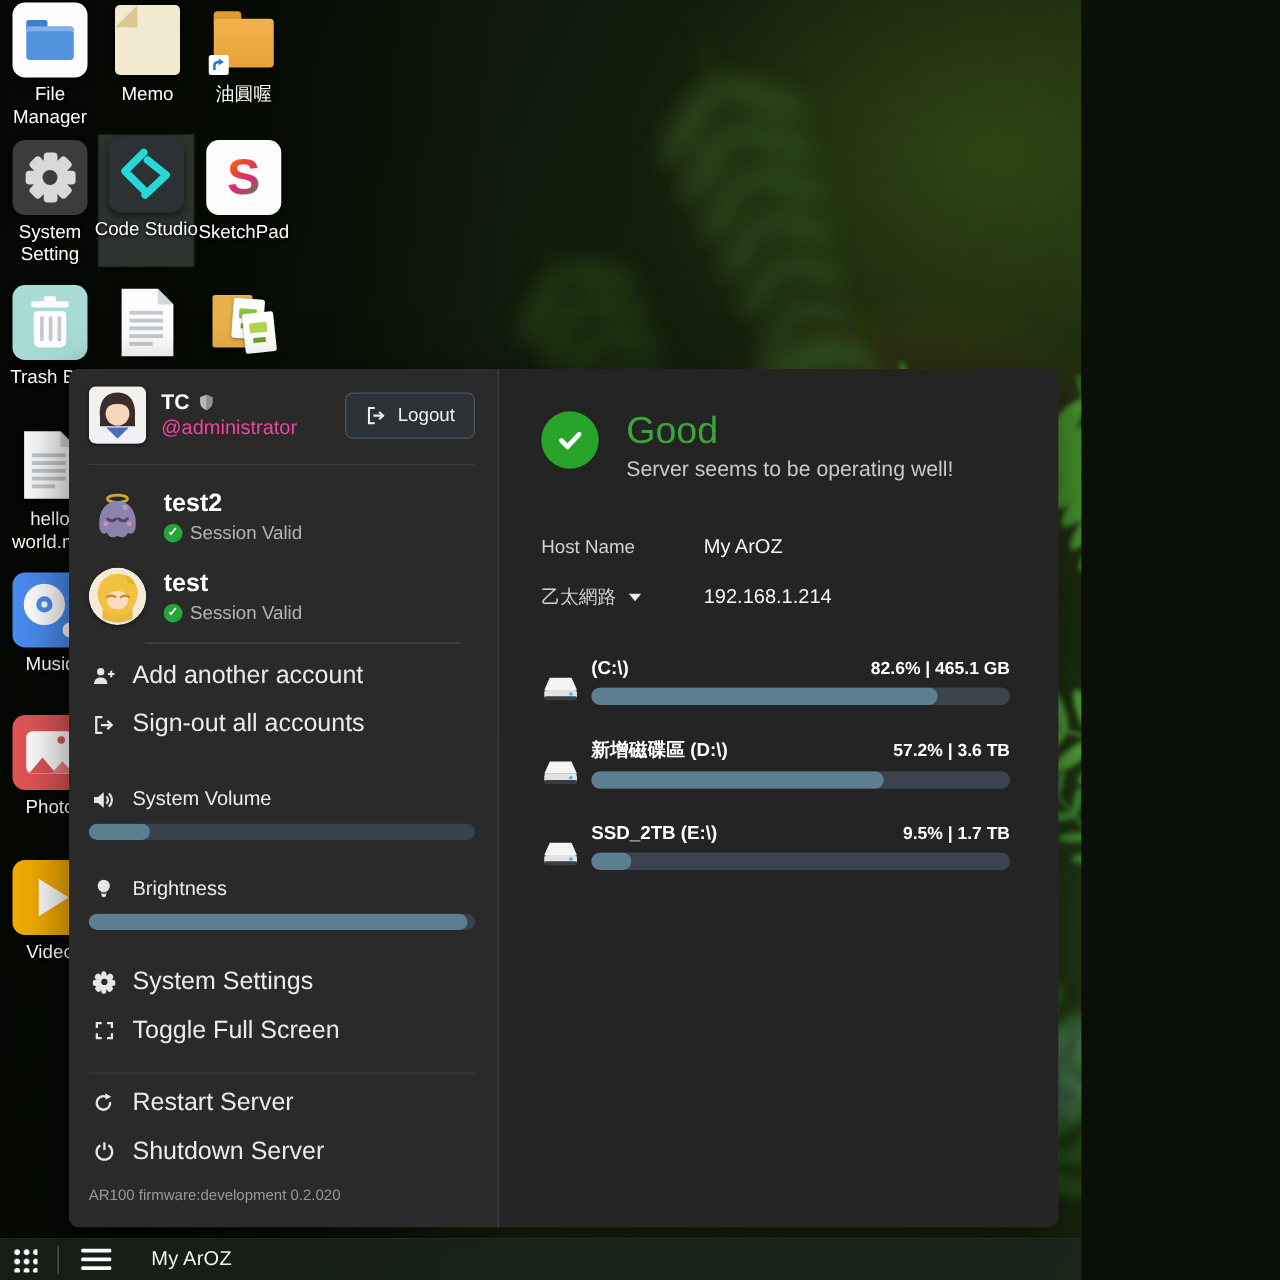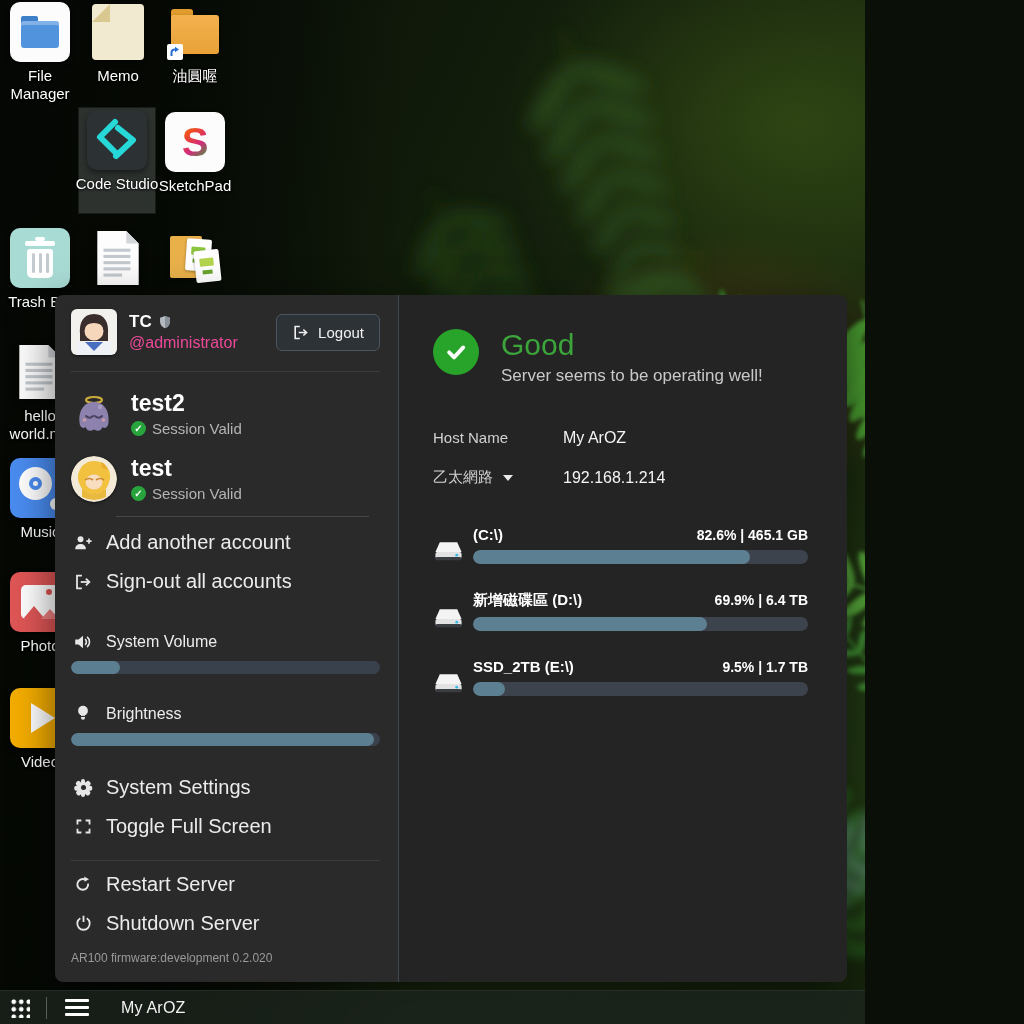--- a/index.html
+++ b/index.html
@@ -103,21 +103,21 @@
     font-family:inherit; cursor:pointer; }
   .hr { height:1px; background:#3d3d3d; margin:16px 0 4px; }
   .hr-mid { margin:14px 0 6px 45px; width:253px; background:#474747; }
   .hr-full { margin:14px 0 4px; }
 
   .acct { display:flex; align-items:center; margin-top:18px; cursor:pointer; }
   .acct-avatar { width:46px; height:46px; flex:none; overflow:hidden; }
   .acct-avatar.sq { border-radius:8px; }
   .acct-avatar.round { border-radius:50%; box-shadow:0 1px 3px rgba(0,0,0,.5); }
   .acct-meta { margin-left:14px; }
-  .acct-name { font-size:23px; font-weight:700; color:#fff; }
+  .acct-name { font-size:20px; font-weight:700; color:#fff; }
   .acct-status { display:flex; align-items:center; gap:6px; margin-top:3px; font-size:15px; color:#b4b4b4; }
   .ok-dot { width:15px; height:15px; border-radius:50%; background:#27a53c; color:#fff; font-size:10px; font-weight:700;
     display:flex; align-items:center; justify-content:center; flex:none; }
 
   .mi { display:flex; align-items:center; gap:13px; padding:8px 0 8px 2px; font-size:20px; color:#ececec; cursor:pointer; }
   .mi svg, .mi .mini-gear { flex:none; }
   .mi-ic { width:20px; display:flex; justify-content:center; }
 
   .slider-block { margin:14px 0 6px; }
   .slider-label { display:flex; align-items:center; gap:13px; font-size:16px; color:#ececec; padding:6px 0 10px 2px; }
@@ -511,20 +511,31 @@
         <div class="yy-sc">
           <svg width="12" height="12" viewBox="0 0 12 12">
               <path d="M2.5 10 V6.5 Q2.5 3.5 6 3.5 H7" fill="none" stroke="#2a6fd4" stroke-width="2"></path>
               <path d="M6 0.8 L10 3.5 L6 6.2 Z" fill="#2a6fd4"></path>
             </svg>
         </div>
       </div>
       <div class="dicon-label">油圓喔</div>
     </div>
 
+    <div class="dicon" style="left:2px;top:110px">
+      <div class="art ss-card">
+        <span class="gt" style="transform:rotate(0deg)"></span>
+          <span class="gt" style="transform:rotate(45deg)"></span>
+        <span class="gt" style="transform:rotate(90deg)"></span>
+          <span class="gt" style="transform:rotate(135deg)"></span>
+        <span class="gc"></span>
+          <span class="gh"></span>
+      </div>
+      <div class="dicon-label">System Setting</div>
+    </div>
     <div class="dicon selected" style="left:79px;top:108px">
       <div class="art cs-card">
         <svg width="60" height="60" viewBox="0 0 60 60">
           <polyline points="28,12 13,27 28,42" fill="none" stroke="#27d8d8" stroke-width="6" stroke-linecap="round" stroke-linejoin="round"></polyline>
           <polyline points="31,18 46,30 29,46" fill="none" stroke="#27d8d8" stroke-width="6" stroke-linecap="round" stroke-linejoin="round"></polyline>
         </svg>
       </div>
       <div class="dicon-label">Code Studio</div>
     </div>
     <div class="dicon" style="left:157px;top:110px">
@@ -847,21 +858,21 @@
             <svg width="31" height="24" viewBox="0 0 32 24">
                 <path d="M7 3 H25 L29.5 13 H2.5 Z" fill="#f4f4f4"></path>
                 <rect x="2.5" y="13" width="27" height="7" rx="2" fill="#e2e2e2"></rect>
                 <rect x="2.5" y="18.2" width="27" height="3.3" rx="1.6" fill="#3a3e42"></rect>
                 <circle cx="24.5" cy="16.3" r="1.5" fill="#35b9e8"></circle>
               </svg>
           </div>
           <div class="disk-main">
             <div class="disk-head">
               <span class="disk-name">新增磁碟區 (D:\)</span>
-              <span class="disk-usage">69.9% | 6.4 TB</span>
+              <span class="disk-usage">57.2% | 3.6 TB</span>
             </div>
             <div class="disk-bar">
               <div class="disk-fill" style="width: 69.9%;"></div>
             </div>
           </div>
         </div>
 
         <div class="disk">
           <div class="disk-ic">
             <svg width="31" height="24" viewBox="0 0 32 24">

